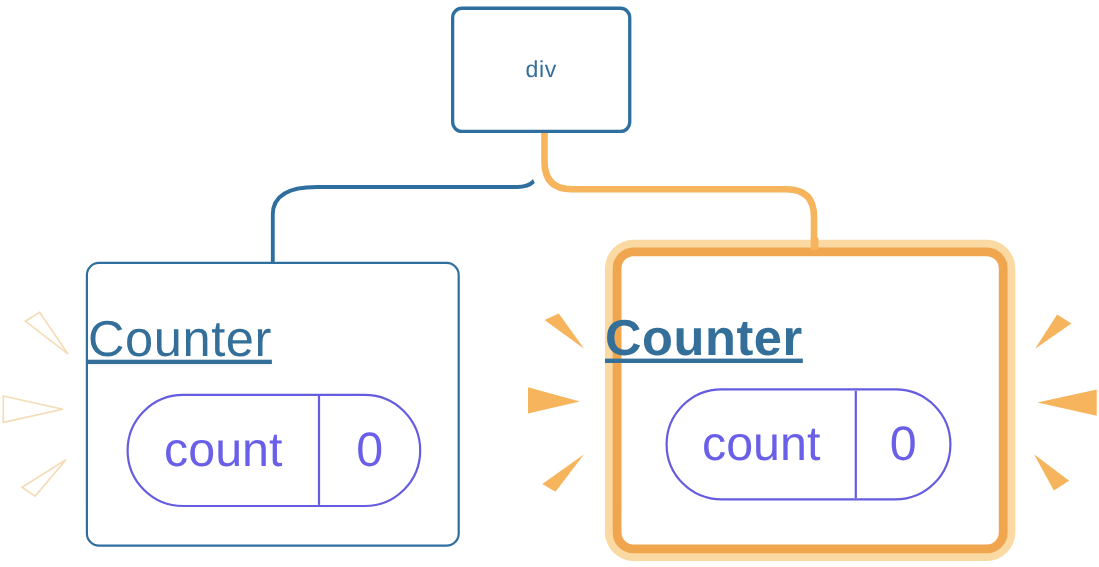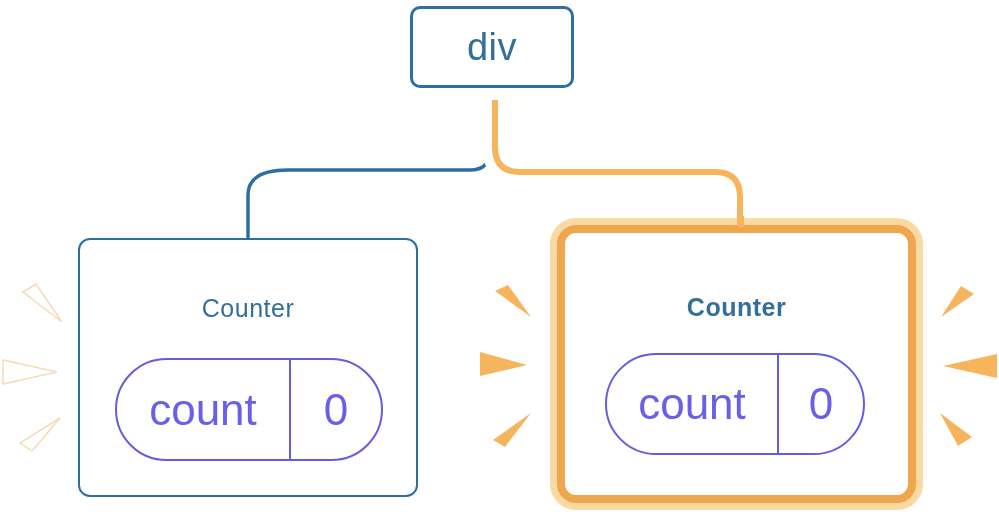--- a/index.html
+++ b/index.html
@@ -20,34 +20,34 @@
   .stroke-blue{fill:none;stroke:var(--blue-line);stroke-width:3.5;}
   .stroke-casing{fill:none;stroke:#ffffff;stroke-width:26;}
   .stroke-orange{fill:none;stroke:var(--orange);stroke-width:6;}
 
   
   .spark-white{fill:var(--spark-white);stroke:var(--spark-white-edge);stroke-width:1.5;}
   .spark-orange{fill:var(--orange);stroke:none;}
 
   
   .root-node{
-    position:absolute;left:410px;top:6px;width:164px;height:82px;z-index:2;
+    position:absolute;left:410px;top:6px;width:164px;height:115px;z-index:2;
     background:#fff;border:3.5px solid var(--blue-line);border-radius:10px;
     display:flex;align-items:center;justify-content:center;
-    color:var(--blue);font-size:38px;font-weight:500;letter-spacing:.5px;
+    color:var(--blue);font-size:21px;font-weight:500;letter-spacing:.5px;
   }
 
   
   .card-left{
     position:absolute;left:78px;top:238px;width:340px;height:259px;z-index:2;
     background:#fff;border:2.5px solid var(--blue-line);border-radius:12px;
   }
   .card-title{
-    position:absolute;left:0;top:49px;width:100%;text-align:center;
-    color:var(--blue);font-size:25px;font-weight:500;line-height:38px;letter-spacing:.5px;
+    position:absolute;left:0;top:49px;width:100%;
+    color:var(--blue);font-size:46px;font-weight:500;line-height:38px;letter-spacing:.5px;text-decoration:underline;
   }
   .card-title.bold{font-weight:700;top:70px;}
 
   
   .card-right{
     position:absolute;left:550px;top:218px;width:373px;height:292px;z-index:2;
     background:var(--orange-light);border-radius:26px;padding:7px;
   }
   .card-right .inner{
     width:100%;height:100%;background:#fff;

